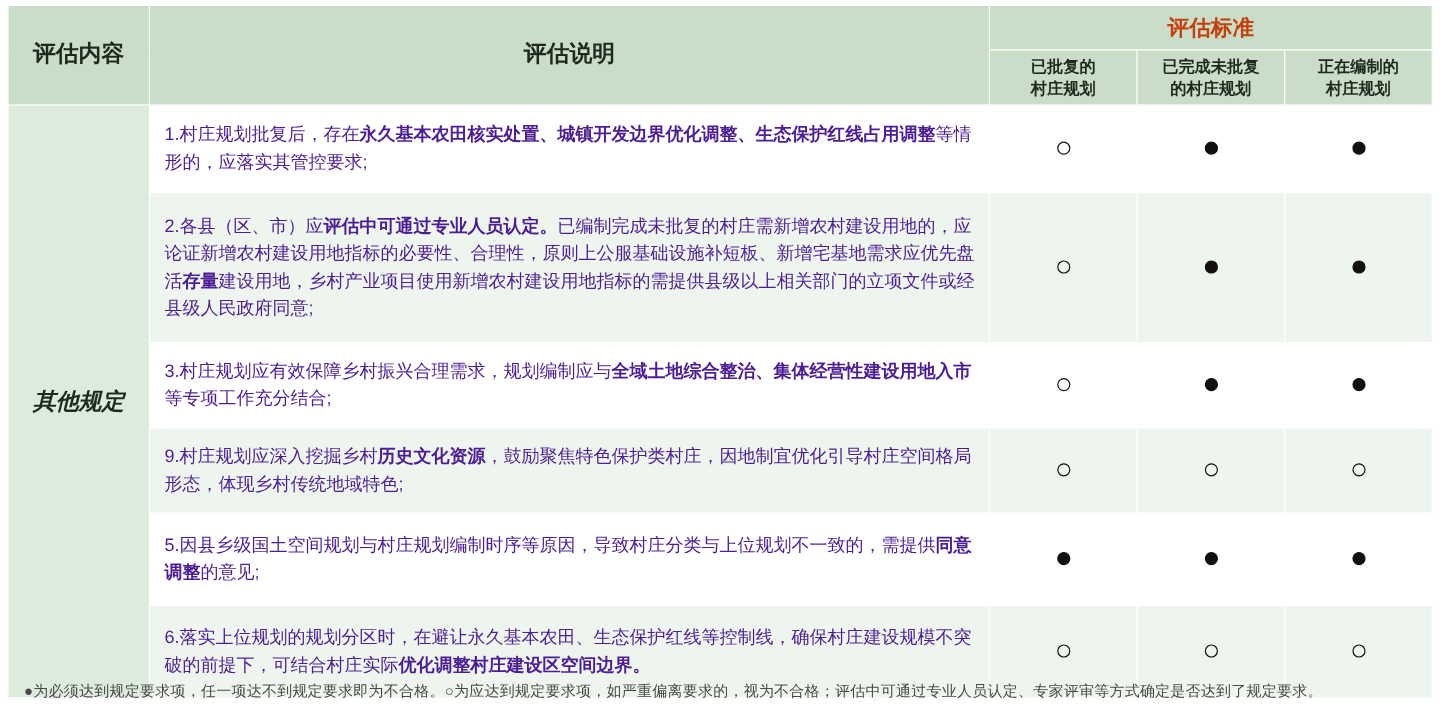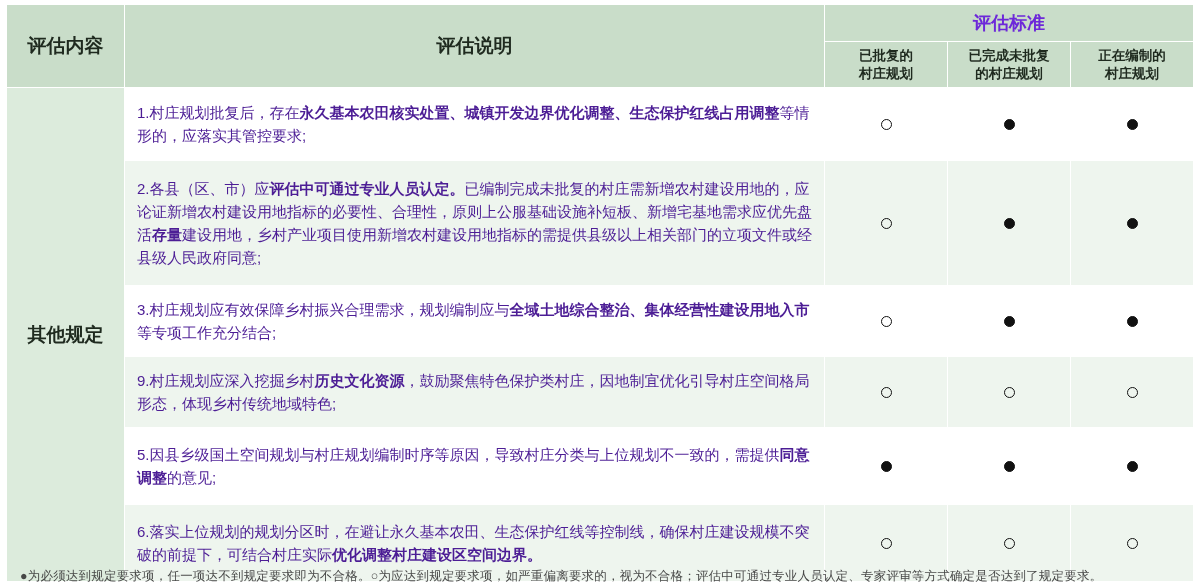--- a/index.html
+++ b/index.html
@@ -39,21 +39,21 @@
     background: #c9ddc9;
     color: #1f2a1f;
     font-size: 19px;
     font-weight: bold;
     text-align: center;
     padding: 6px 4px;
     line-height: 1.35;
   }
   th.head-group {
     background: #c9ddc9;
-    color: #6d28d9;
+    color: #c2410c;
     font-size: 18px;
     font-weight: bold;
     text-align: center;
     padding: 6px 4px;
   }
   th.head-sub {
     background: #c9ddc9;
     color: #1f2a1f;
     font-size: 13.5px;
     font-weight: bold;
@@ -62,20 +62,21 @@
     line-height: 1.3;
   }
   
   td.row-label {
     background: #dcebdc;
     color: #1f2a1f;
     font-size: 19px;
     font-weight: bold;
     text-align: center;
     vertical-align: middle;
+    font-style: italic;
   }
   
   td.desc {
     font-size: 15px;
     line-height: 1.55;
     padding: 10px 12px 10px 12px;
     text-align: left;
     color: #4c1d95;
   }
   td.desc b { font-weight: bold; }

